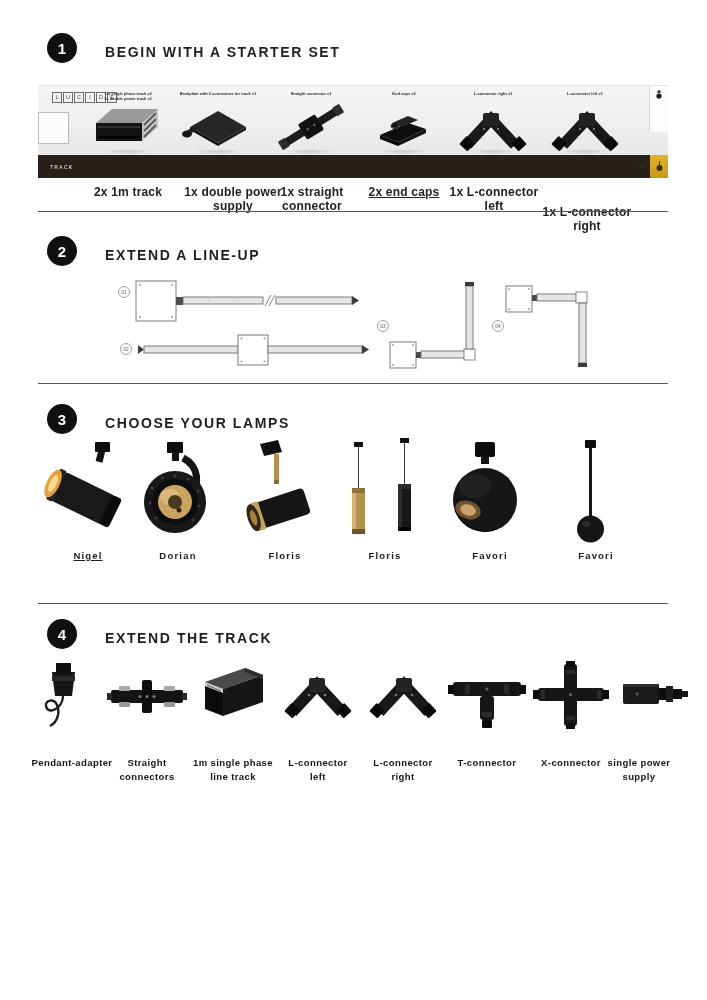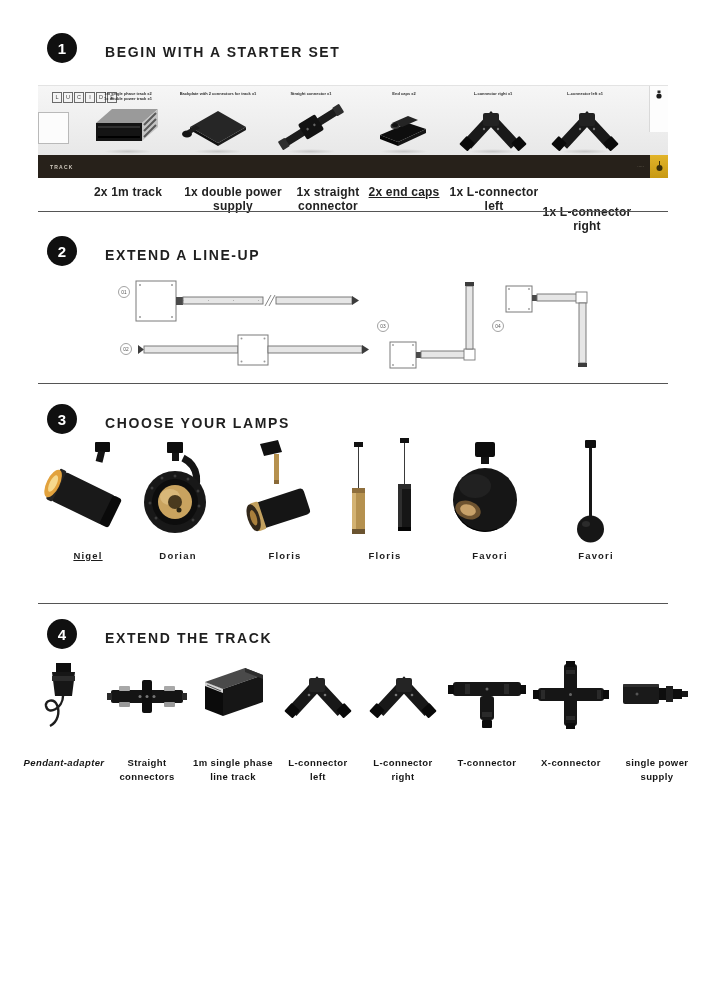--- a/index.html
+++ b/index.html
@@ -162,21 +162,21 @@
     <div class="sbox-yellow">
       <svg width="9" height="11" viewBox="0 0 9 11">
         <line x1="4.5" y1="0" x2="4.5" y2="4" stroke="#3a2f0a" stroke-width="1"></line>
         <circle cx="4.5" cy="7" r="3" fill="#3a2f0a"></circle>
       </svg>
     </div>
   </div>
 
   <div class="caption" style="left:76px;">2x 1m track</div>
   <div class="caption" style="left:181px;">1x double power supply</div>
-  <div class="caption" style="left:276px;">1x straight connector</div>
+  <div class="caption" style="left:260px;">1x straight connector</div>
   <div class="caption" style="left:352px;text-decoration:underline;">2x end caps</div>
   <div class="caption" style="left:442px;">1x L-connector left</div>
   <div class="caption" style="left:535px;margin-top:20px;">1x L-connector right</div>
 
   <div class="divider" style="top:211px;"></div>
 
   <div class="badge" style="top:236px;">
       <span>2</span>
     </div>
   <div class="step-title" style="top:247px;">EXTEND A LINE-UP</div>
@@ -432,27 +432,27 @@
       <rect x="6" y="24" width="36" height="20" rx="2" fill="#1a1a1a"></rect>
       <rect x="6" y="24" width="36" height="3" rx="1" fill="#2e2e2e"></rect>
       <rect x="42" y="28" width="7" height="12" fill="#0e0e0e"></rect>
       <rect x="49" y="26" width="7" height="16" fill="#1f1f1f"></rect>
       <rect x="56" y="29" width="9" height="10" fill="#0e0e0e"></rect>
       <rect x="65" y="31" width="6" height="6" fill="#181818"></rect>
       <circle cx="20" cy="34" r="1.5" fill="#555"></circle>
     </svg>
   </div>
 
-  <div class="ext-label" style="left:16px;font-style:italic;">Pendant-adapter</div>
+  <div class="ext-label" style="left:24px;">Pendant-adapter</div>
   <div class="ext-label" style="left:99px;">Straight
 connectors</div>
   <div class="ext-label" style="left:185px;">1m single phase
 line track</div>
   <div class="ext-label" style="left:270px;">L-connector
 left</div>
   <div class="ext-label" style="left:355px;">L-connector
 right</div>
   <div class="ext-label" style="left:439px;">T-connector</div>
   <div class="ext-label" style="left:523px;">X-connector</div>
-  <div class="ext-label" style="left:609px;text-align:center;">single power
+  <div class="ext-label" style="left:591px;text-align:center;">single power
 supply</div>
 
 </div>
 
 </body></html>

